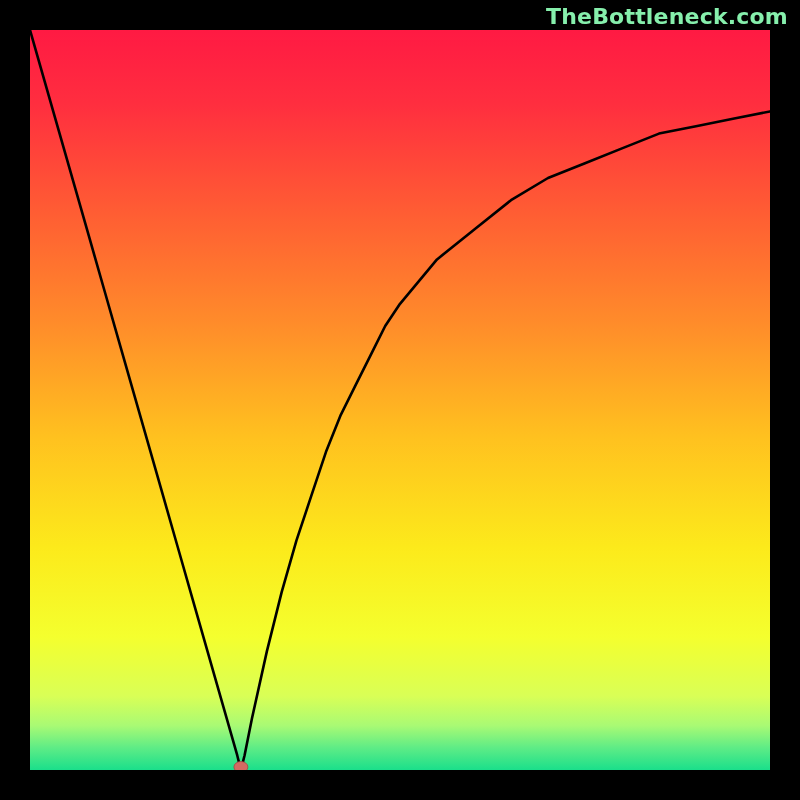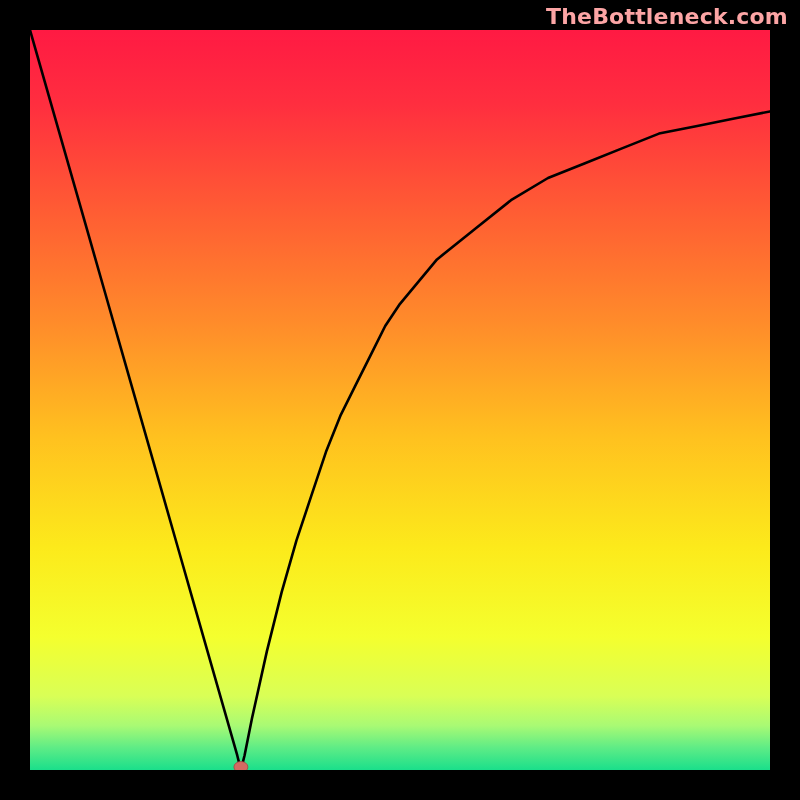--- a/index.html
+++ b/index.html
@@ -21,21 +21,21 @@
     position: absolute;
     left: 30px;
     top: 30px;
     width: 740px;
     height: 740px;
   }
   .watermark {
     position: absolute;
     top: 4px;
     right: 12px;
-    color: #fca5a5;
+    color: #86efac;
     font-size: 22px;
     font-weight: 600;
     letter-spacing: 0.2px;
     font-family: "DejaVu Sans", Arial, sans-serif;
   }
   svg {
     display: block;
   }
 </style>
 </head>

